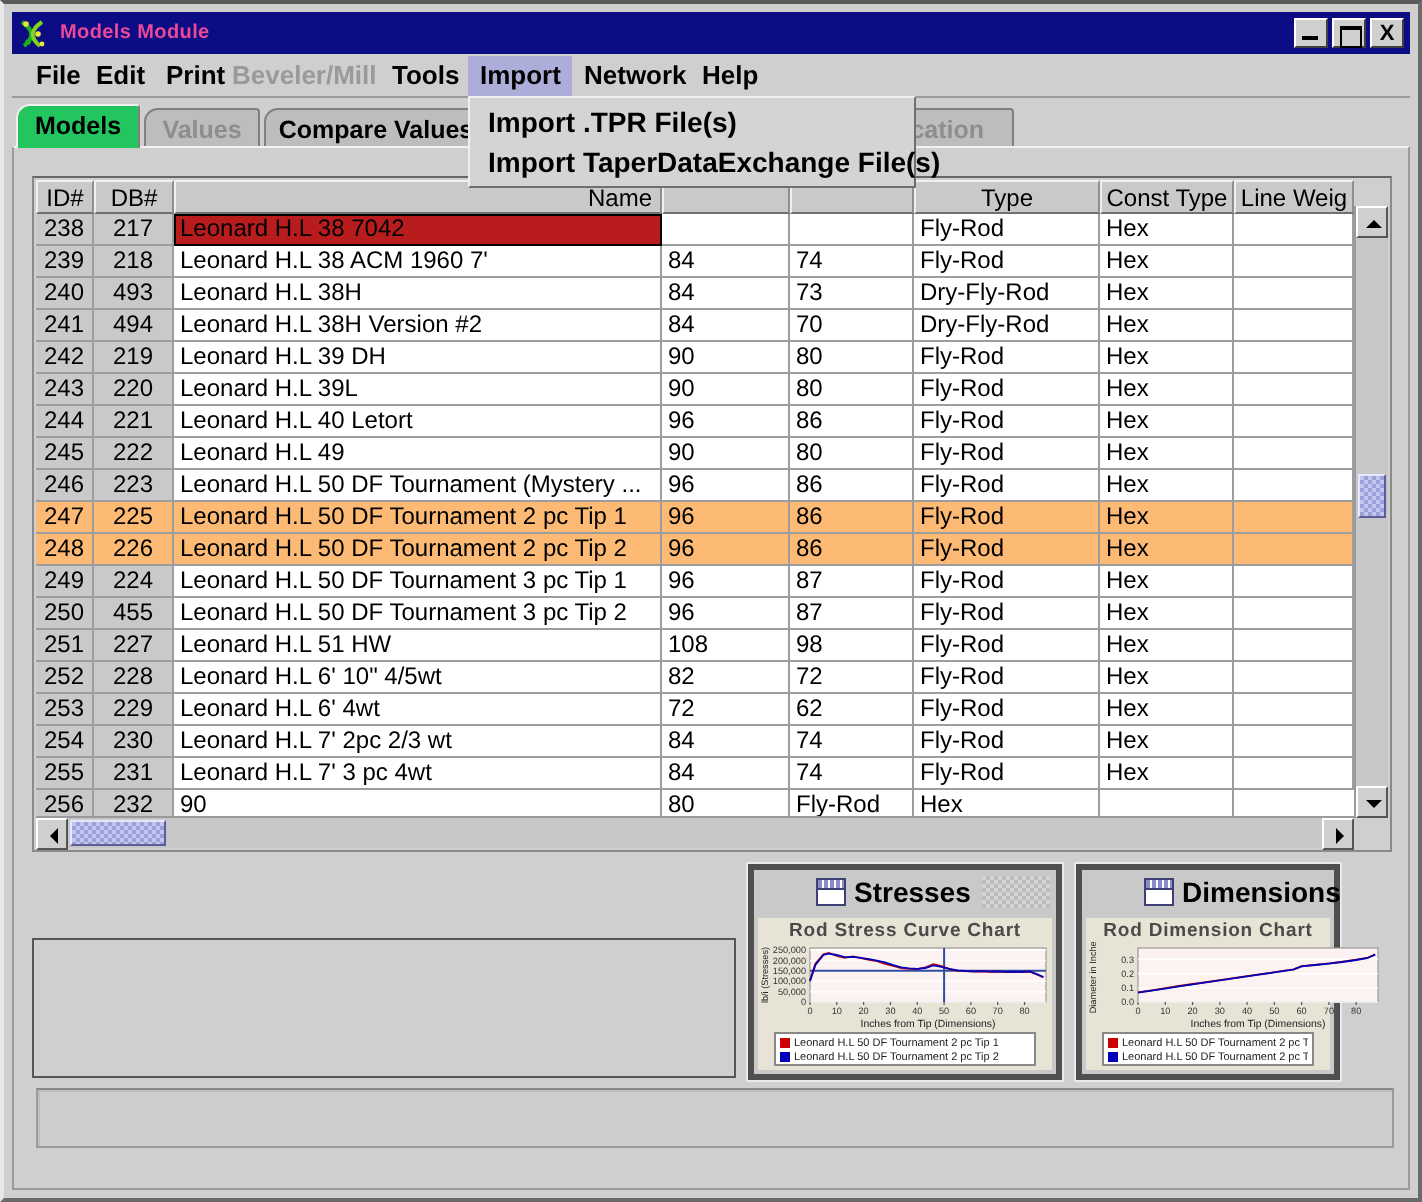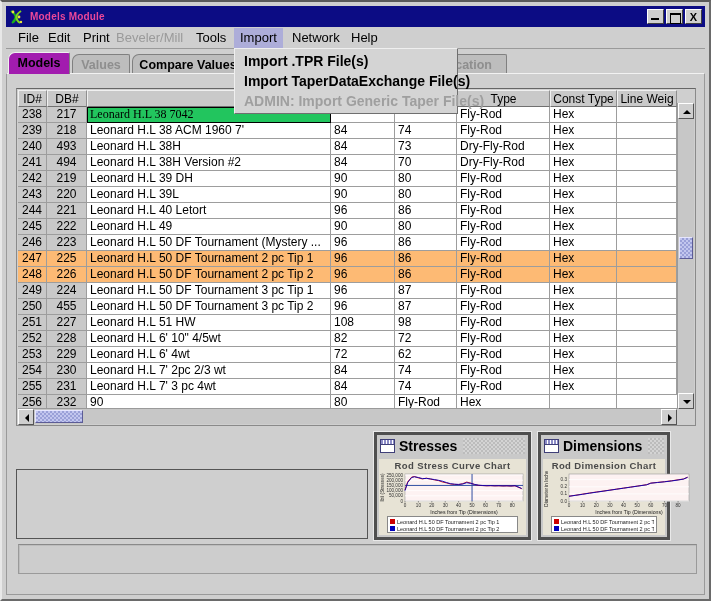--- a/index.html
+++ b/index.html
@@ -28,21 +28,21 @@
   .glyph-min::after { content:""; position:absolute; left:3px; bottom:3px; width:8px; height:2px; background:#000; }
   .glyph-max::after { content:""; position:absolute; left:3px; top:3px; width:9px; height:8px; border:1px solid #000; border-top-width:2px; }
   .glyph-close { font-size:11px; line-height:14px; }
   
   .menubar {
     position:absolute; left:4px; top:25px; right:4px; height:22px;
     background:#CFCFCF; border-bottom:1px solid #9a9a9a;
   }
   .menu-item {
     position:absolute; top:1px; height:26px; line-height:19px;
-    font-weight:normal; font-size:13px; color:#000; padding:0 6px; white-space:nowrap;
+    font-weight:bold; font-size:13px; color:#000; padding:0 6px; white-space:nowrap;
   }
   .menu-item.disabled { color:#9a9a9a; }
   .menu-item.highlight { background:#ADADD9; }
   
   .dropdown {
     position:absolute; left:232px; top:46px; width:224px; z-index:60;
     background:#D4D4D4; border:1px solid #6f6f6f;
     border-top:1px solid #efefef; border-left:1px solid #efefef;
     padding:2px 0;
   }
@@ -51,21 +51,21 @@
     font-weight:bold; font-size:14px; color:#000; white-space:nowrap;
   }
   .dropdown-item.disabled { color:#9f9f9f; }
   
   .tab {
     position:absolute; height:20px; line-height:20px; text-align:center;
     font-weight:bold; font-size:12.5px; color:#000;
     background:#BDBDBD; border:1px solid #808080; border-bottom:none;
     border-top-left-radius:7px; border-top-right-radius:2px;
   }
-  .tab.active { background:#a21caf; height:22px; top:50px !important; z-index:5;
+  .tab.active { background:#22c55e; height:22px; top:50px !important; z-index:5;
     border-top:1px solid #f0f0f0; border-left:1px solid #f0f0f0; }
   .tab.disabled { color:#8e8e8e; }
   .content-frame {
     position:absolute; left:4px; top:71px; right:4px; bottom:4px;
     background:#CFCFCF; border:1px solid #9a9a9a;
     border-top:1px solid #f2f2f2;
   }
   
   .table-wrap {
     position:absolute; left:14px; top:86px; width:680px; height:338px;
@@ -123,20 +123,21 @@
   .status-bar {
     position:absolute; left:16px; top:542px; width:679px; height:30px;
     background:#CDCDCD; border:1px solid #9a9a9a; border-top:1px solid #8a8a8a;
     box-shadow:inset 1px 1px 0 #bdbdbd;
   }
   
   .chart-panel {
     position:absolute; top:430px; height:108px;
     border:3px solid #4f4f4f; background:#C9C9C9;
     box-shadow:0 0 0 1px #e9e9e9;
+    padding-left:28px;
   }
   #panel-stresses { left:372px; width:157px; }
   #panel-dimensions { left:536px; width:132px; }
   .panel-titlebar { height:22px; display:flex; align-items:center; padding:2px 3px; gap:4px; }
   .win-glyph {
     width:15px; height:14px; background:#fff; border:1px solid #3f3f78;
     position:relative; flex:0 0 auto;
   }
   .win-glyph::before { content:""; position:absolute; left:0; top:0; right:0; height:4px;
     background:repeating-linear-gradient(90deg,#8c8cc8 0 2px,#fff 2px 3px); border-bottom:1px solid #3f3f78; }
@@ -184,21 +185,20 @@
       <div class="menu-item disabled" style="left: 104px;">Beveler/Mill</div>
       <div class="menu-item" style="left: 184px;">Tools</div>
       <div class="menu-item highlight" style="left: 228px;">Import</div>
       <div class="menu-item" style="left: 280px;">Network</div>
       <div class="menu-item" style="left: 339px;">Help</div>
     </div>
 
   <div class="dropdown" id="import-dropdown">
       <div class="dropdown-item">Import .TPR File(s)</div>
       <div class="dropdown-item">Import TaperDataExchange File(s)</div>
-      <div class="dropdown-item disabled">ADMIN: Import Generic Taper File(s)</div>
     </div>
 
   <div class="tab active" style="left:6px; top:50px; width:62px;">Models</div>
   <div class="tab disabled" style="left:70px; top:52px; width:58px;">Values</div>
   <div class="tab" style="left:130px; top:52px; width:112px;">Compare Values</div>
   <div class="tab disabled" style="left:395px; top:52px; width:110px; text-align:right; padding-right:14px;">cation</div>
 
   <div class="content-frame"></div>
 
   <div class="table-wrap">
@@ -209,21 +209,21 @@
         <div class="th"></div>
         <div class="th"></div>
         <div class="th">Type</div>
         <div class="th">Const Type</div>
         <div class="th">Line Weig</div>
       </div>
     <div class="tbl-rows" id="tbl-rows">
         <div class="tr tbl-grid">
           <div class="td hdrcell">238</div>
           <div class="td hdrcell">217</div>
-          <div class="td focus" style="background: #22c55e; font-family: Liberation Serif, serif;">Leonard H.L 38 7042</div>
+          <div class="td focus" style="background: #b91c1c;">Leonard H.L 38 7042</div>
           <div class="td num"></div>
           <div class="td num"></div>
           <div class="td">Fly-Rod</div>
           <div class="td">Hex</div>
           <div class="td"></div>
         </div>
         <div class="tr tbl-grid">
           <div class="td hdrcell">239</div>
           <div class="td hdrcell">218</div>
           <div class="td">Leonard H.L 38 ACM 1960 7'</div>

